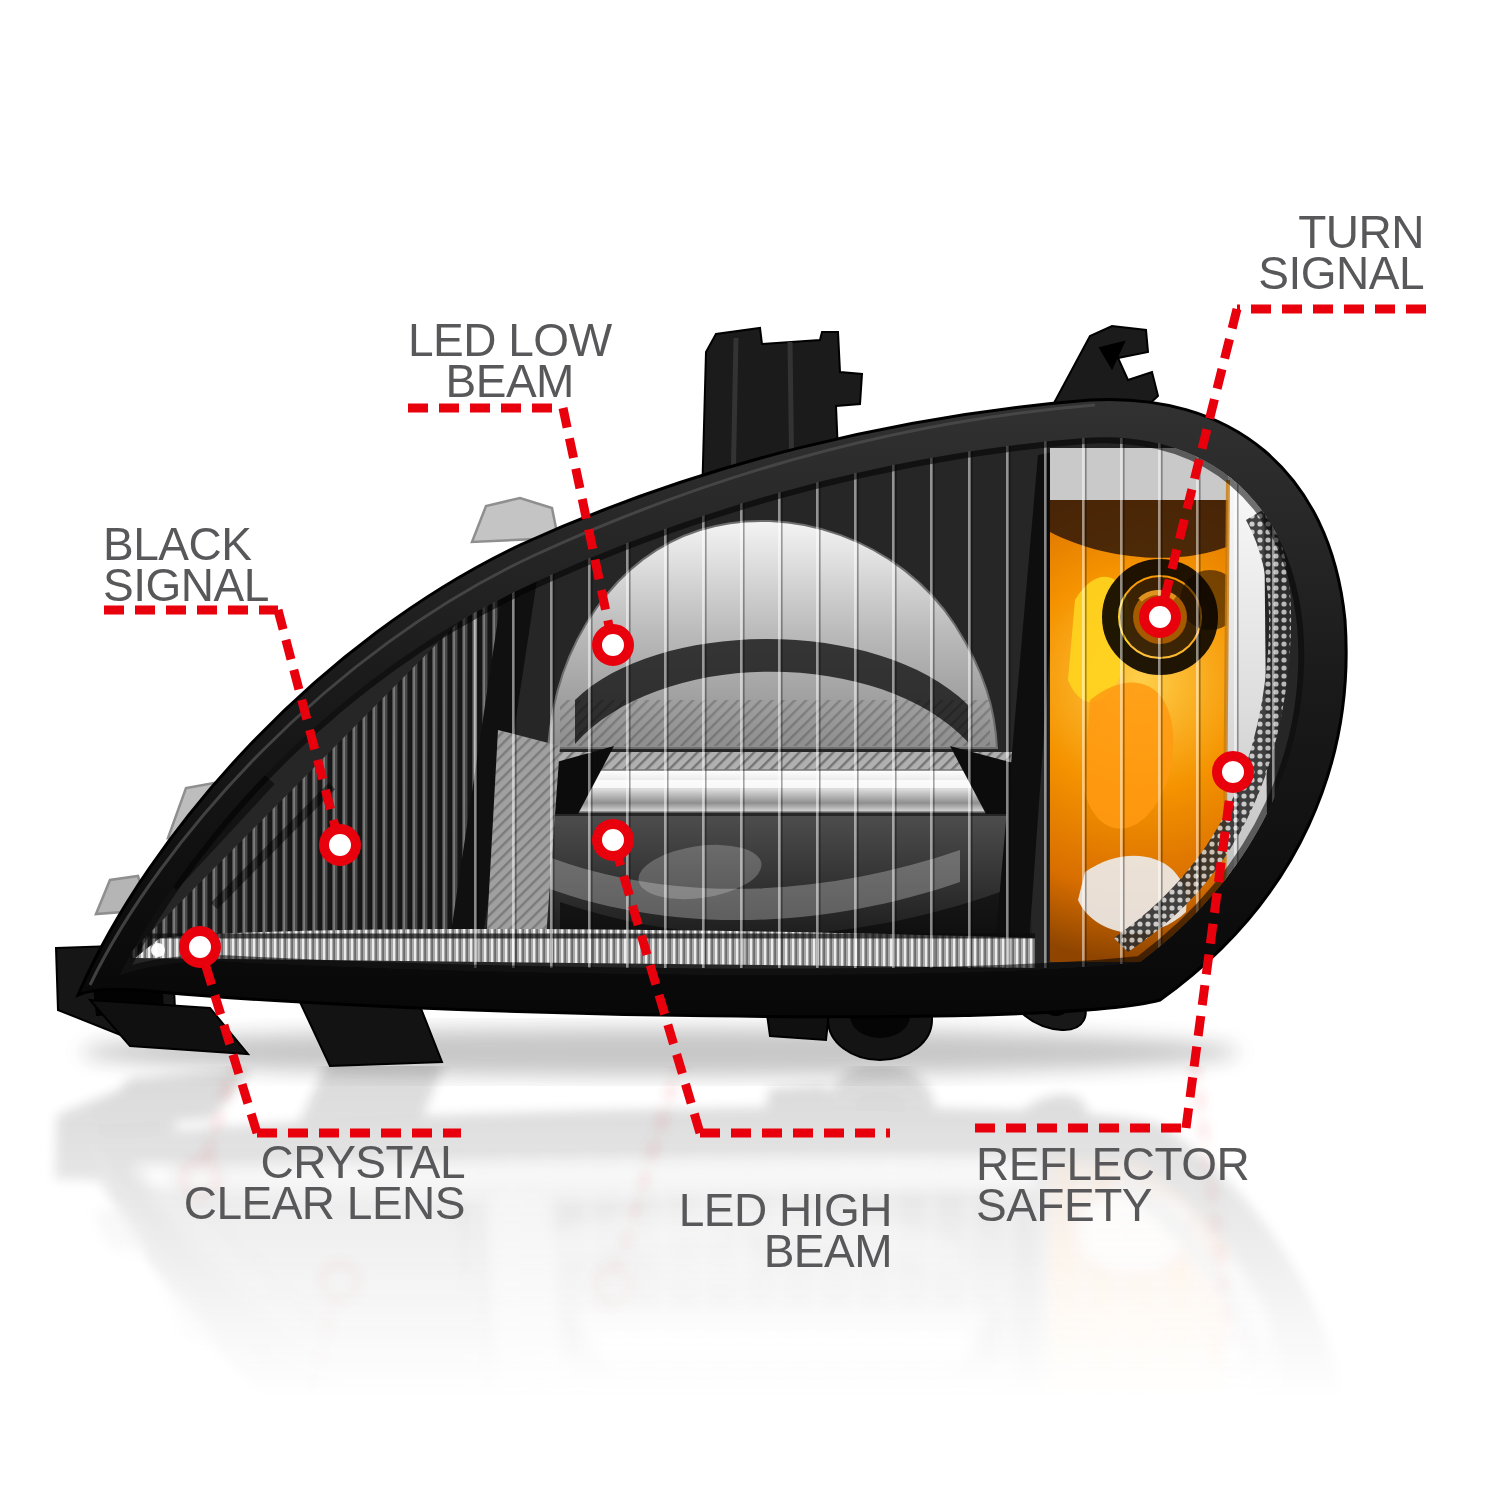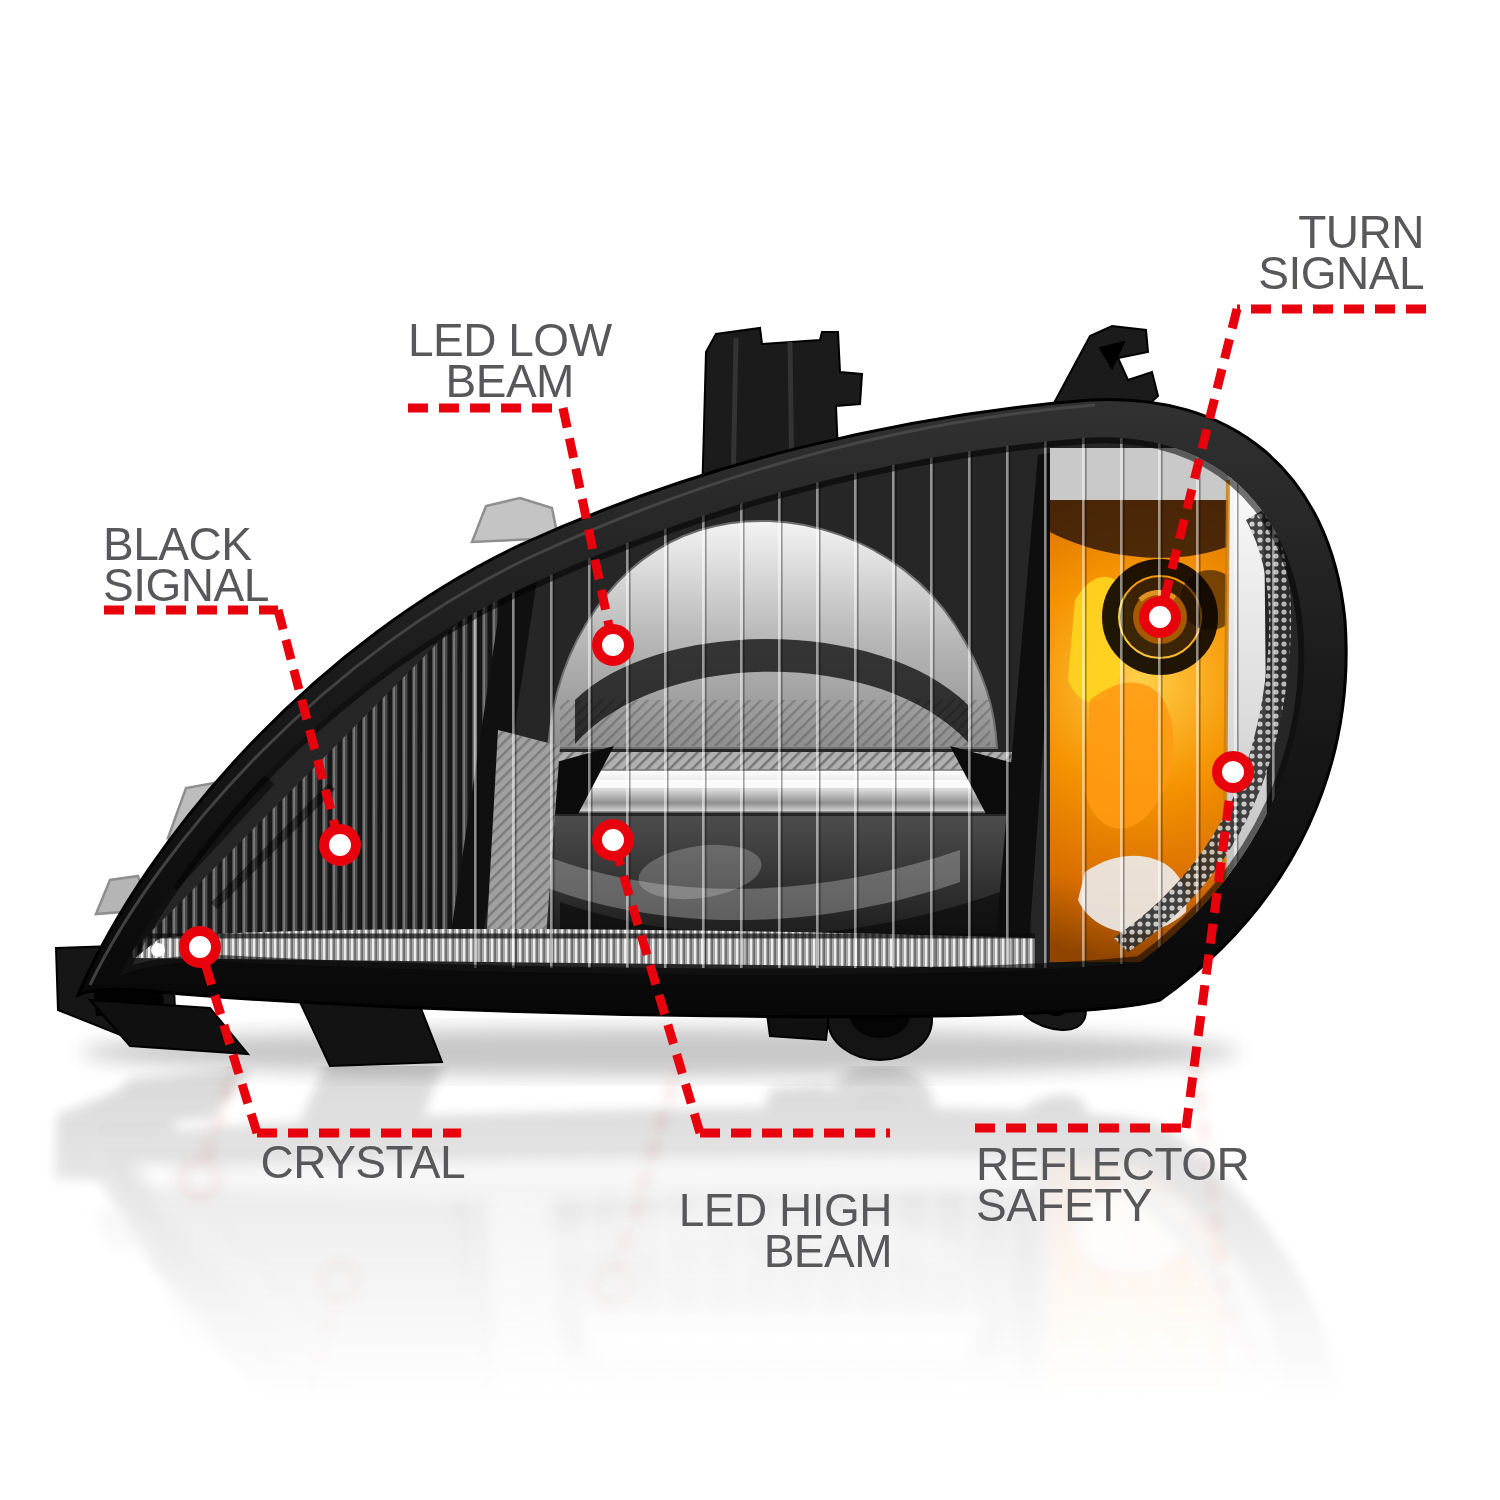--- a/index.html
+++ b/index.html
@@ -262,20 +262,21 @@
   <div class="callout" id="co-led-low-beam">
     <span>LED LOW</span>
     <span>BEAM</span>
   </div>
   <div class="callout" id="co-black-housing">
     <span>BLACK</span>
     <span>SIGNAL</span>
   </div>
   <div class="callout align-right" id="co-crystal-clear-lens">
     <span>CRYSTAL</span>
+    <span>CLEAR LENS</span>
   </div>
   <div class="callout align-right" id="co-led-high-beam">
     <span>LED HIGH</span>
     <span>BEAM</span>
   </div>
   <div class="callout" id="co-safety-reflector">
     <span>REFLECTOR</span>
     <span>SAFETY</span>
   </div>
 </div>

